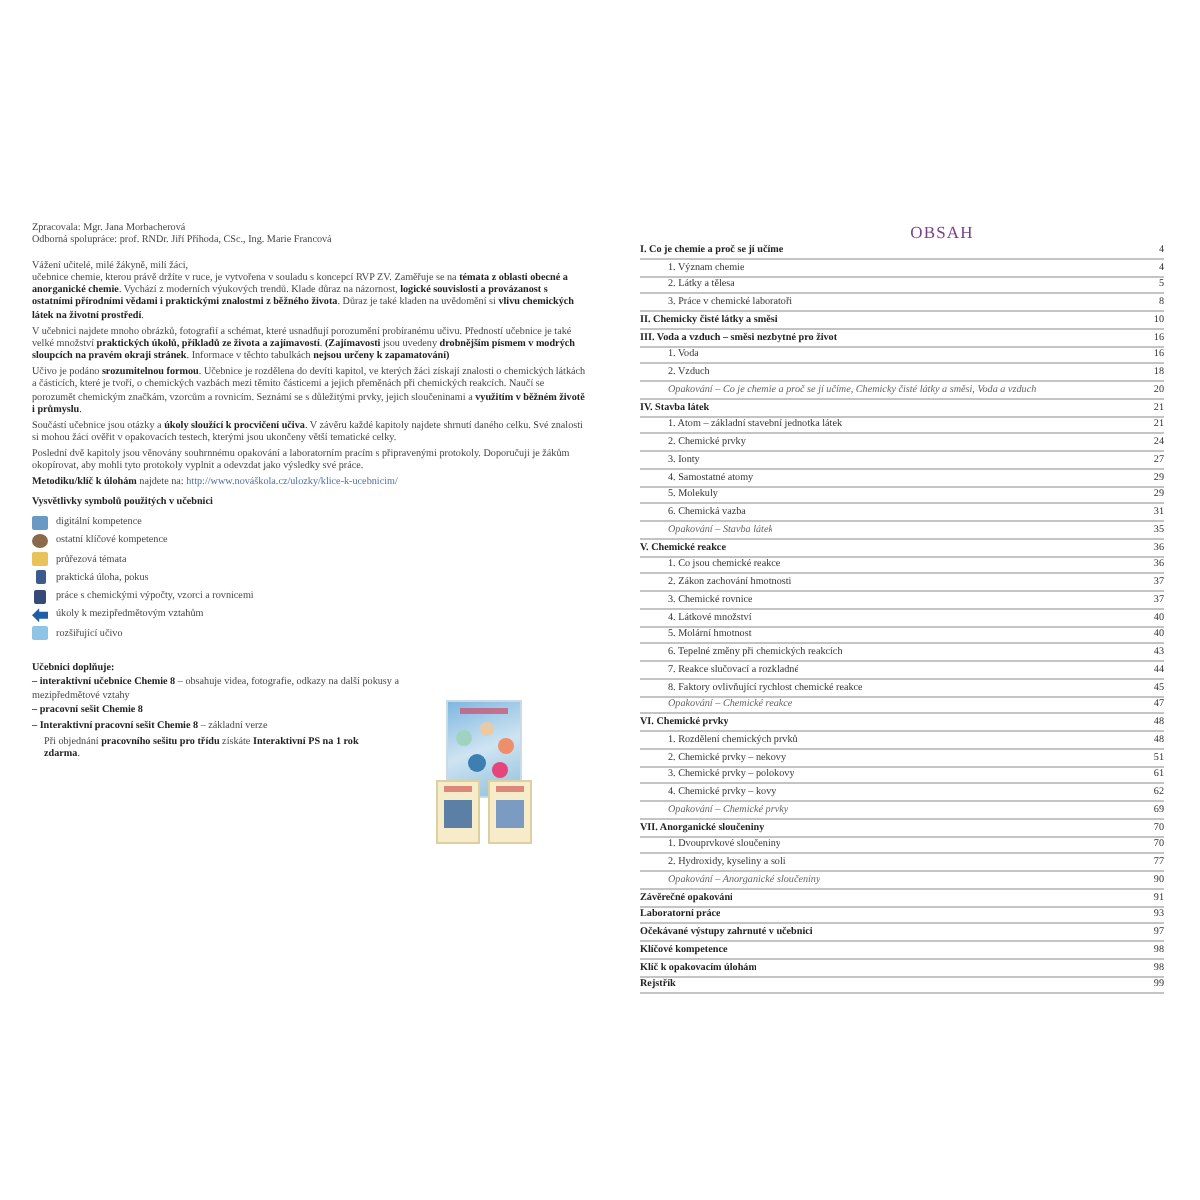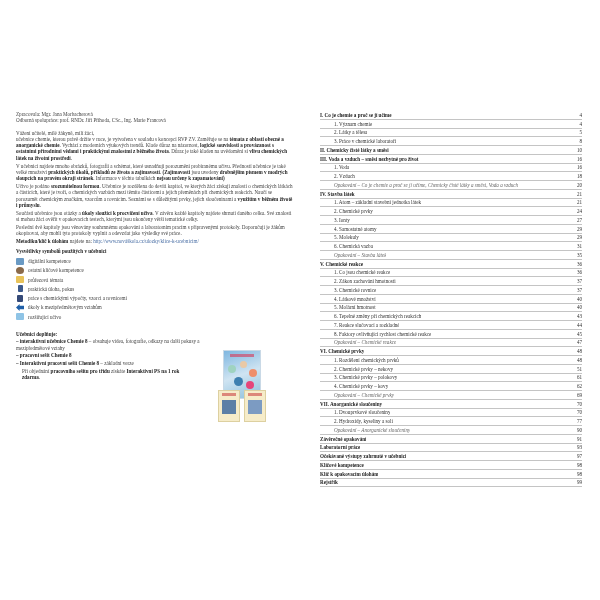--- a/index.html
+++ b/index.html
@@ -114,20 +114,21 @@
       <div class="ttl"></div>
       <div class="img"></div>
     </div>
   <div class="book-small" style="left:26px">
       <div class="ttl"></div>
       <div class="img" style="background:#7c9bc2"></div>
     </div>
 </div>
 
 <div class="right">
+  <div class="toc-title">OBSAH</div>
   <div id="toc-rows">
       <div class="toc-row lvl-chapter">
         <span class="lbl">I. Co je chemie a proč se jí učíme</span>
         <span class="dots"></span>
         <span class="pg">4</span>
       </div>
       <div class="toc-row lvl-section">
         <span class="lbl">1. Význam chemie</span>
         <span class="dots"></span>
         <span class="pg">4</span>

